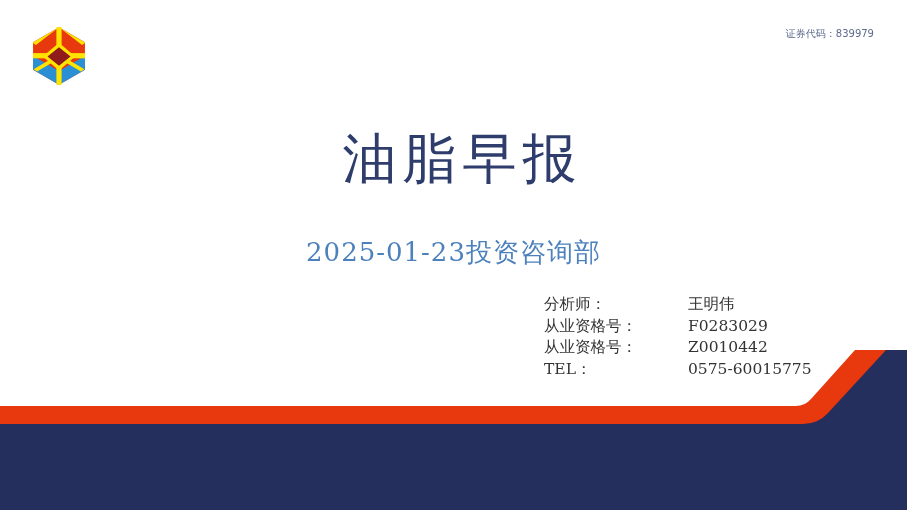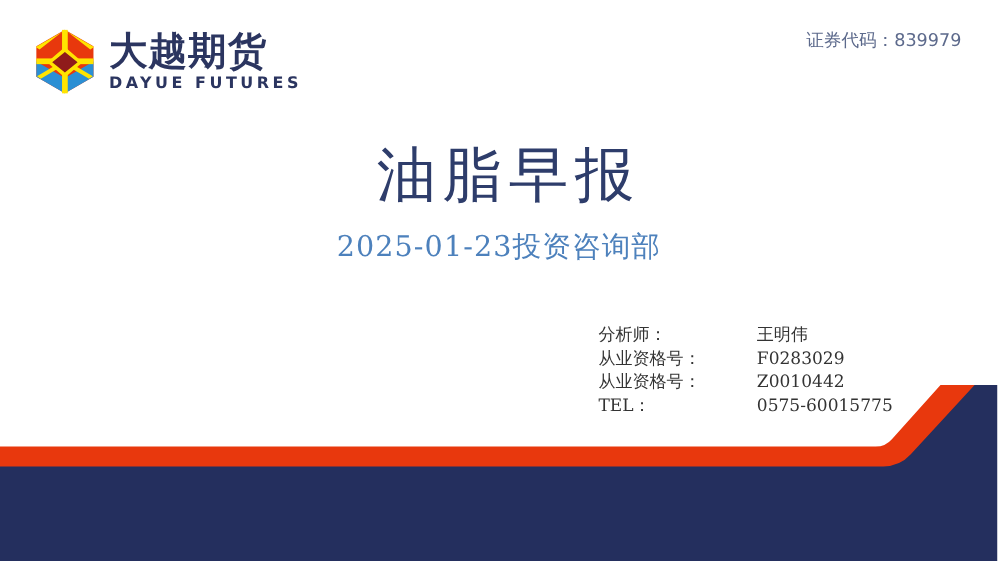--- a/index.html
+++ b/index.html
@@ -54,21 +54,21 @@
     color: #2b3560;
     letter-spacing: 3.2px;
     margin-top: 3px;
   }
 
   #stock-code {
     position: absolute;
     right: 33px;
     top: 27px;
     font-family: "DejaVu Sans", "Liberation Sans", sans-serif;
-    font-size: 16px;
+    font-size: 10px;
     color: #5d6a8c;
     white-space: nowrap;
   }
 
   
   #title-block {
     position: absolute;
     left: 0;
     right: 0;
     top: 128px;
@@ -78,21 +78,21 @@
     font-family: "DejaVu Serif", "Liberation Serif", serif;
     font-size: 54px;
     font-weight: 400;
     color: #2e3d6b;
     letter-spacing: 6px;
     line-height: 1.15;
     margin: 0;
     padding-left: 18px;
   }
   #doc-subtitle {
-    margin-top: 20px;
+    margin-top: 47px;
     font-family: "DejaVu Serif", "Liberation Serif", serif;
     font-size: 26px;
     font-weight: 400;
     color: #4d81bc;
     letter-spacing: 1px;
     line-height: 1.2;
   }
 
   
   #analyst-info {
@@ -152,24 +152,20 @@
           <polygon points="50,2 56,6 96,29 90,33" fill="#ffe400"></polygon>
           <polygon points="50,2 44,6 4,29 10,33" fill="#ffe400"></polygon>
 
           <polygon points="50,33 74,53 50,73 26,53" fill="#8f1b1b"></polygon>
 
           <path d="M50,29 L78,53 L50,77 L22,53 Z M50,37 L30,53 L50,69 L70,53 Z" fill="#ffe400"></path>
         </g>
       </svg>
     </div>
 
-    <div id="brand-words">
-      <div id="brand-cn">大越期货</div>
-      <div id="brand-en">DAYUE FUTURES</div>
-    </div>
   </div>
 
   <div id="stock-code">证券代码：839979</div>
 
   <div id="title-block">
     <h1 id="doc-title">油脂早报</h1>
     <div id="doc-subtitle">2025-01-23投资咨询部</div>
   </div>
 
   <div id="analyst-info">

